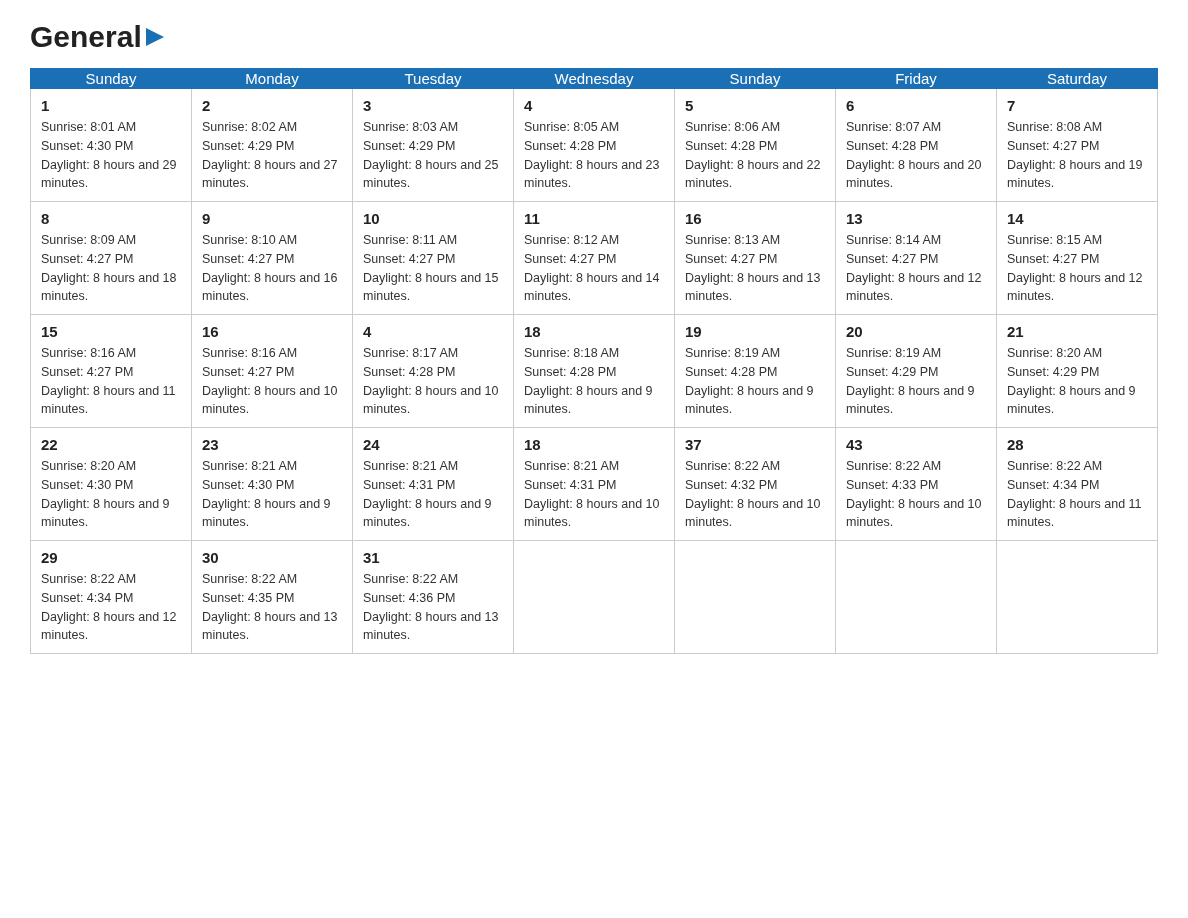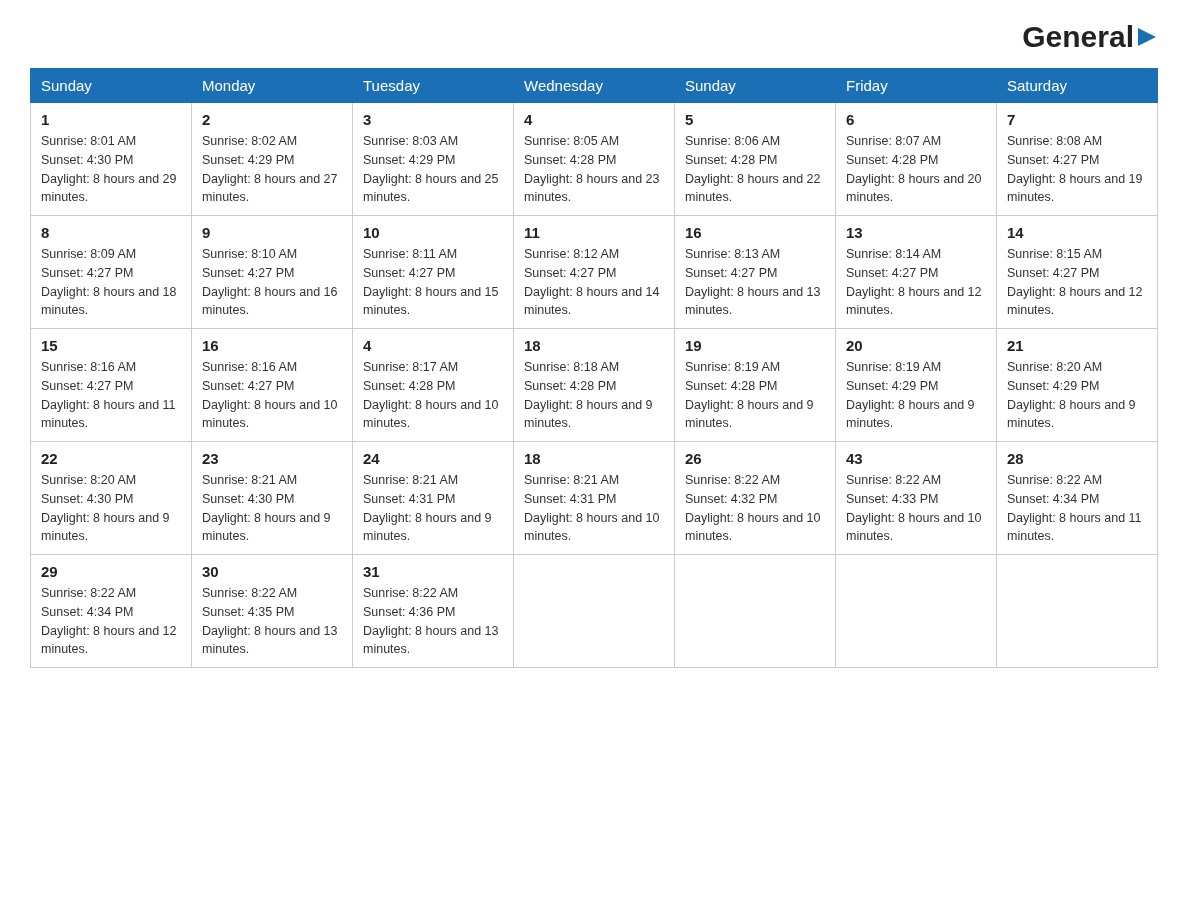--- a/index.html
+++ b/index.html
@@ -5,21 +5,21 @@
     * { box-sizing: border-box; margin: 0; padding: 0; }
     body {
       font-family: Arial, sans-serif;
       background: #fff;
       width: 1188px;
       min-height: 918px;
       padding: 20px 30px;
     }
     .header {
       display: flex;
-      justify-content: flex-end;
+      justify-content: flex-start;
       align-items: flex-start;
       margin-bottom: 18px;
     }
     .logo {
       display: flex;
       flex-direction: column;
       align-items: flex-start;
     }
     .title-block {
       text-align: right;
@@ -38,22 +38,22 @@
     table {
       width: 100%;
       border-collapse: collapse;
       table-layout: fixed;
     }
     thead tr th {
       background-color: #1a6fb5;
       color: #fff;
       font-size: 15px;
       font-weight: normal;
-      padding: 8px 10px;
-      text-align: left;
+      padding: 1px 10px;
+      text-align: center;
       border: 1px solid #1a6fb5;
     }
     tbody tr td {
       vertical-align: top;
       padding: 8px 10px;
       font-size: 13px;
       color: #333;
       border: 1px solid #ccc;
       height: 110px;
     }
@@ -210,21 +210,21 @@
         </td>
         <td>
           <span class="day-num">24</span>
           <span class="day-info">Sunrise: 8:21 AM<br>Sunset: 4:31 PM<br>Daylight: 8 hours and 9 minutes.</span>
         </td>
         <td>
           <span class="day-num">18</span>
           <span class="day-info">Sunrise: 8:21 AM<br>Sunset: 4:31 PM<br>Daylight: 8 hours and 10 minutes.</span>
         </td>
         <td>
-          <span class="day-num">26</span>
+          <span class="day-num">37</span>
           <span class="day-info">Sunrise: 8:22 AM<br>Sunset: 4:32 PM<br>Daylight: 8 hours and 10 minutes.</span>
         </td>
         <td>
           <span class="day-num">43</span>
           <span class="day-info">Sunrise: 8:22 AM<br>Sunset: 4:33 PM<br>Daylight: 8 hours and 10 minutes.</span>
         </td>
         <td>
           <span class="day-num">28</span>
           <span class="day-info">Sunrise: 8:22 AM<br>Sunset: 4:34 PM<br>Daylight: 8 hours and 11 minutes.</span>
         </td>

